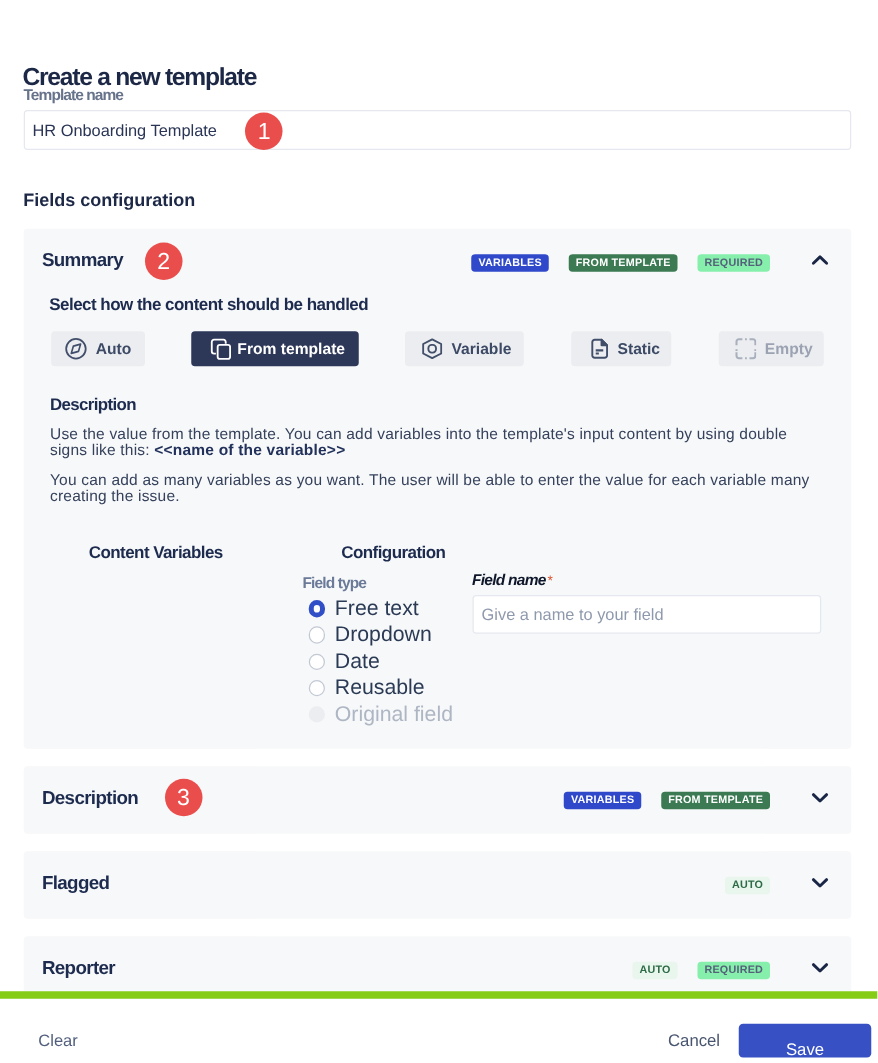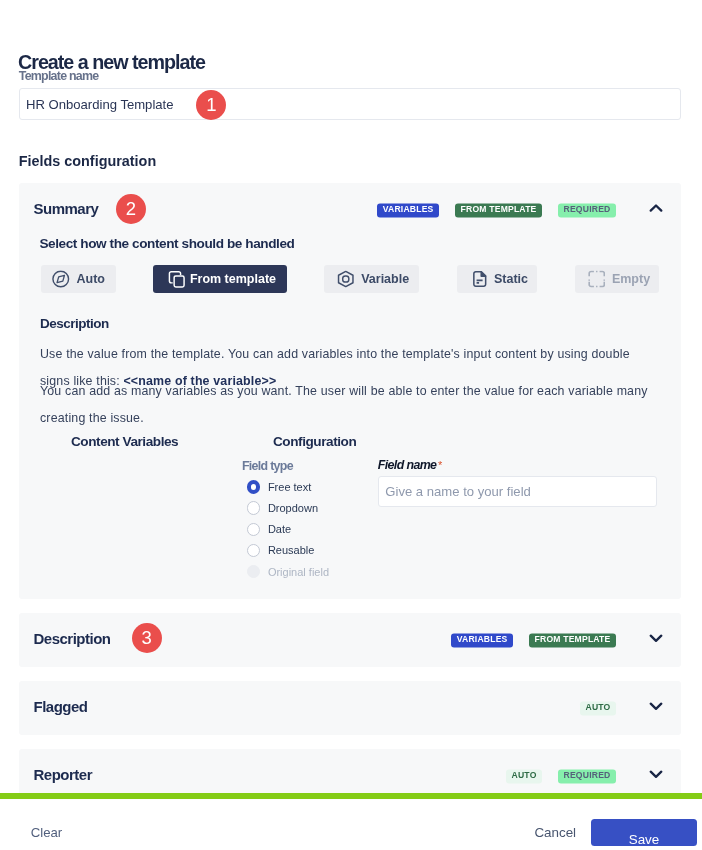--- a/index.html
+++ b/index.html
@@ -83,39 +83,39 @@
   .seg {
     height: 28.4px; border-radius: 3px; background:#ecedf0;
     display:flex; align-items:center; justify-content:center; gap:7px;
     font-size: 12.5px; font-weight: 700; color:#3c4a66;
     border:none; font-family: inherit; padding: 0 10px;
   }
   .seg.active { background:#2d3758; color:#fff; }
   .seg.disabled { color:#9ba3b3; }
 
   .desc-h { font-size:13.5px; font-weight:700; color:#1d2b4f; letter-spacing:-0.5px; }
-  .desc-p { font-size:12.4px; letter-spacing:0.17px; line-height:27px; color:#36425c; }
+  .desc-p { font-size:12.4px; letter-spacing:0.17px; line-height:13px; color:#36425c; }
   .desc-p b { font-weight:700; color:#22315b; }
 
   .col-h { font-size:13.6px; font-weight:700; color:#1d2b4f; letter-spacing:-0.45px;margin-left:31px; }
   .varbox { background:#e9eaee; border-radius:3px; padding:8.5px 7.5px; height:50.6px; }
   .chip {
     background:#2d3758; color:#fff; border-radius:3px; height:27.5px;
     width:165.7px; position:relative;
     font-size:12.2px; letter-spacing:0.1px; font-weight:700;
   }
   .small-label { font-size:12.4px; font-weight:700; color:#6b7a99; letter-spacing:-0.7px; }
   .radio-row { display:flex; align-items:center; gap:7.3px; height:21.2px; }
   .radio {
     width:13.4px; height:13.4px; border-radius:50%; border:1.45px solid #c3c9d4;
     background:#fff; position:relative; flex:none; margin-left:4.5px;
   }
   .radio.on { border:4.45px solid #314fc6; background:#fff; }
   .radio.off-dim { border:1.45px solid #ebedf1; background:#ebedf1; }
-  .radio-lbl { font-size:11px; color:#2b3a55; margin-left:0.7px; }
+  .radio-lbl { font-size:17px; color:#2b3a55; margin-left:0.7px; }
   .radio-lbl.dim { color:#aeb6c4; }
 
   .fname-lbl { font-size:12.4px; font-weight:700; color:#0f172a; letter-spacing:-0.6px;font-style:italic; }
   .req-star { color:#d9542f; font-size:11px; vertical-align:0.5px; margin-left:1.6px; }
   .fname-input {
     width:279.5px; height:30.7px; border:1px solid #e5e8ee; border-radius:3px;
     background:#fff; font-family:inherit; font-size:13.1px; color:#22315b;
     padding: 0 6.6px;
   }
   .fname-input::placeholder { color:#8f99ad; }

